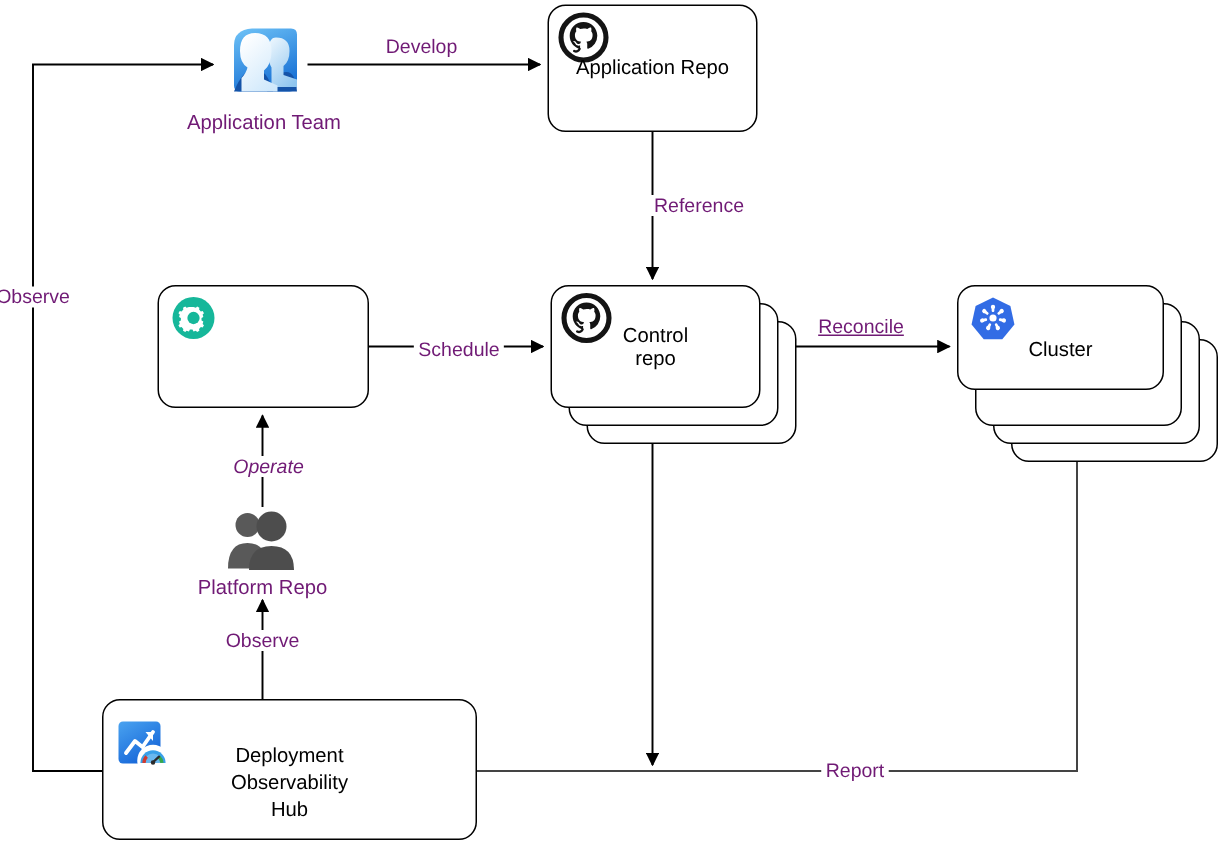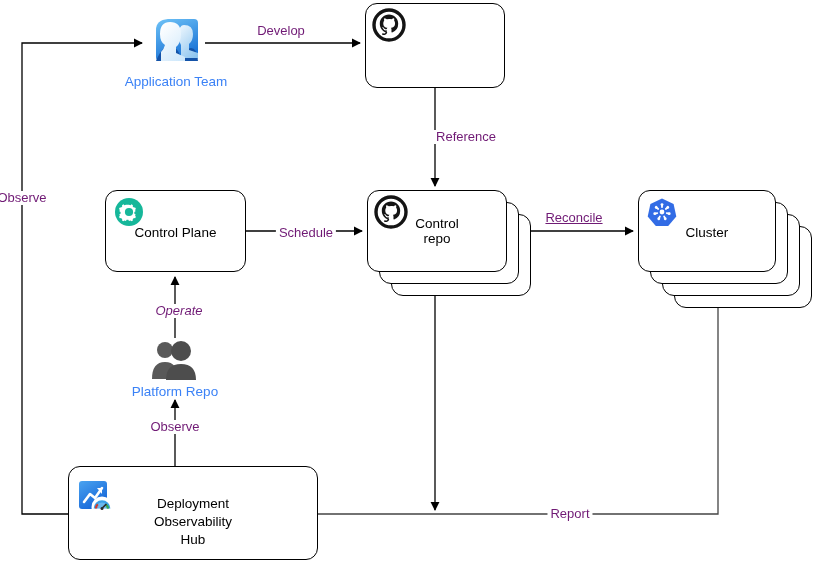--- a/index.html
+++ b/index.html
@@ -59,21 +59,21 @@
   
   .actor {
     position: absolute;
   }
   .actor-label {
     position: absolute;
     left: 50%;
     transform: translateX(-50%);
     white-space: nowrap;
     font-size: 13.5px;
-    color: #3b82f6;
+    color: #701a75;
     text-align: left;
   }
 
   
   .edge-label {
     position: absolute;
     font-size: 13px;
     color: #701a75;
     white-space: nowrap;
     background: #ffffff;
@@ -171,36 +171,36 @@
                  -.33-.18-.8-.6-.01-.62.74-.01 1.27.68 1.45.96.85 1.43 2.2 1.02 2.74.78
                  .08-.62.33-1.02.6-1.26-2.04-.23-4.17-1.02-4.17-4.53 0-1 .36-1.83.95-2.47
                  -.1-.23-.41-1.17.09-2.44 0 0 .77-.24 2.54.95a8.6 8.6 0 0 1 2.31-.31
                  c.78 0 1.57.1 2.31.31 1.76-1.2 2.54-.95 2.54-.95.5 1.27.18 2.21.09 2.44
                  .59.64.95 1.46.95 2.47 0 3.52-2.14 4.3-4.18 4.53.33.29.62.84.62 1.7
                  0 1.23-.01 2.22-.01 2.53 0 .25.17.54.63.45A9.23 9.23 0 0 0 26.2 15.8
                  c0-5.1-4.1-9.2-9.2-9.2z" fill="#141414"></path>
         <path d="M14.4 24.6c-.5 1.5-2.2 2.1-3.6 1.4" stroke="#141414" stroke-width="1.6" fill="none" stroke-linecap="round"></path>
       </svg>
     </div>
+    <div class="node-label" style="top:33px;">Application Repo</div>
   </div>
 
   <div class="node" style="left:105px; top:190px; width:141px; height:82px;">
     <div class="icon-box" style="left:8px; top:6px;">
       <svg width="30" height="30" viewBox="0 0 30 30" xmlns="http://www.w3.org/2000/svg">
         <circle cx="15" cy="15" r="14" fill="#16b79a"></circle>
         <path d="M15 6.6l1.9.55.95-1.05 1.75 1.02-.25 1.4 1.4 1.4 1.4-.25 1.02 1.75
                  -1.05.95.55 1.9-1.4.75v1.98l1.4.75-.55 1.9 1.05.95-1.02 1.75-1.4-.25
                  -1.4 1.4.25 1.4-1.75 1.02-.95-1.05-1.9.55-.75-1.4h-1.98l-.75 1.4
                  -1.9-.55-.95 1.05-1.75-1.02.25-1.4-1.4-1.4-1.4.25-1.02-1.75 1.05-.95
                  -.55-1.9 1.4-.75v-1.98l-1.4-.75.55-1.9-1.05-.95 1.02-1.75 1.4.25
                  1.4-1.4-.25-1.4 1.75-1.02.95 1.05 1.9-.55z" fill="#ffffff" transform="scale(0.86) translate(2.4,2.4)"></path>
         <circle cx="15" cy="15" r="4.1" fill="#16b79a"></circle>
       </svg>
     </div>
-    <div class="node-label" style="top:34px;">Control Plane</div>
   </div>
 
   <div class="stack-layer" style="left:391px; top:214px; width:140px; height:82px;"></div>
   <div class="stack-layer" style="left:379px; top:202px; width:140px; height:82px;"></div>
   <div class="node" style="left:367px; top:190px; width:140px; height:82px;">
     <div class="icon-box" style="left:6px; top:4px;">
       <svg width="34" height="34" viewBox="0 0 34 34" xmlns="http://www.w3.org/2000/svg">
         <circle cx="17" cy="17" r="15" fill="#ffffff" stroke="#141414" stroke-width="3.4"></circle>
         <path d="M17 6.6c-5.1 0-9.2 4.1-9.2 9.2 0 4.1 2.6 7.5 6.3 8.7.46.08.63-.2.63-.45
                  0-.22-.01-.95-.01-1.73-2.3.42-2.9-.56-3.09-1.08-.1-.27-.56-1.08-.96-1.3
@@ -214,21 +214,21 @@
         <path d="M14.4 24.6c-.5 1.5-2.2 2.1-3.6 1.4" stroke="#141414" stroke-width="1.6" fill="none" stroke-linecap="round"></path>
       </svg>
     </div>
     <div class="node-label" style="top:25px;">Control
 repo</div>
   </div>
 
   <div class="stack-layer" style="left:674px; top:226px; width:138px; height:82px;"></div>
   <div class="stack-layer" style="left:662px; top:214px; width:138px; height:82px;"></div>
   <div class="stack-layer" style="left:650px; top:202px; width:138px; height:82px;"></div>
-  <div class="node" style="left:638px; top:190px; width:138px; height:82px;">
+  <div class="node" style="left:638px; top:190px; width:138px; height:70px;">
     <div class="icon-box" style="left:8px; top:6px;">
       <svg width="30" height="30" viewBox="0 0 30 30" xmlns="http://www.w3.org/2000/svg">
         <path d="M15 1.4 L26.6 7 L29.3 19.4 L21.2 29.1 L8.8 29.1 L0.7 19.4 L3.4 7 Z" fill="#326ce5"></path>
         <g fill="#ffffff" transform="translate(15,15) scale(0.72)">
           <circle cx="0" cy="0" r="3.3"></circle>
           <g>
             <rect x="-1.25" y="-11" width="2.5" height="5.4" rx="1.1"></rect>
             <rect x="-1.25" y="-11" width="2.5" height="5.4" rx="1.1" transform="rotate(51.4)"></rect>
             <rect x="-1.25" y="-11" width="2.5" height="5.4" rx="1.1" transform="rotate(102.8)"></rect>
             <rect x="-1.25" y="-11" width="2.5" height="5.4" rx="1.1" transform="rotate(154.2)"></rect>

